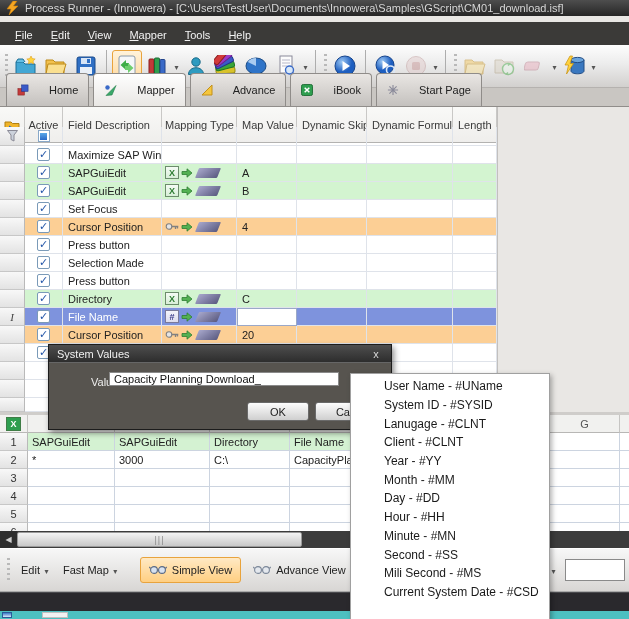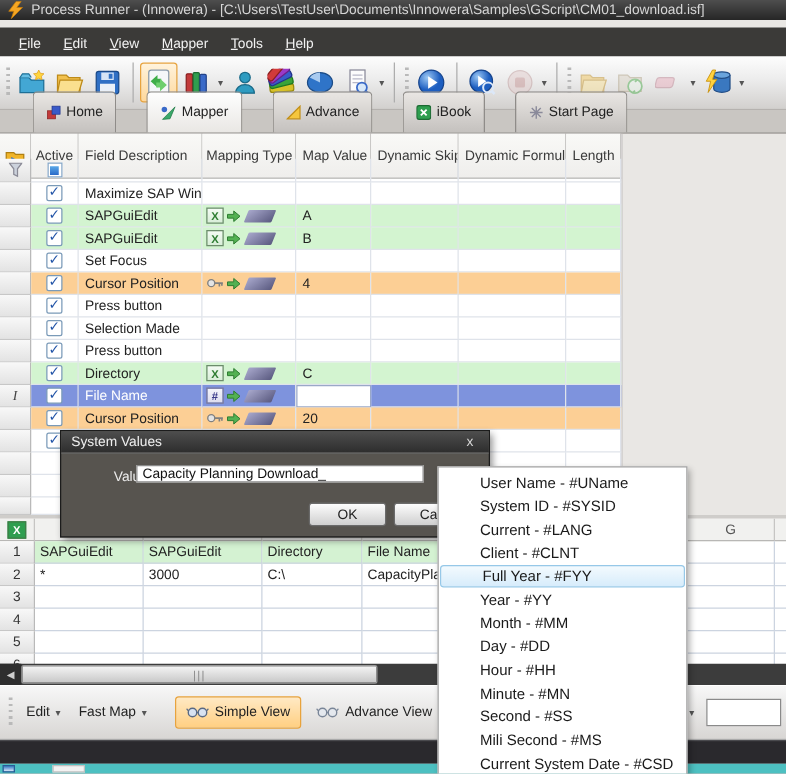--- a/index.html
+++ b/index.html
@@ -25,23 +25,23 @@
     background:repeating-linear-gradient(#b9b9b9 0 2px,transparent 2px 5px);}
   .vsep{width:1px;height:32px;background:#adadad;margin:0 5px;}
   .tbtn{width:30px;height:32px;display:flex;align-items:center;justify-content:center;border-radius:3px;}
   .tbtn.hl{border:1px solid #e8a33d;background:linear-gradient(#fff3dc,#ffd89b);}
   .tbtn.dis{opacity:.45;}
   .caret{width:9px;display:inline-block;text-align:center;color:#555;}
   .caret::after{content:"▾";font-size:8px;}
   
   .tabstrip{position:absolute;left:0;top:88px;width:629px;height:19px;background:#c9c6c2;
     border-bottom:1px solid #908d8a;display:flex;align-items:flex-end;padding-left:6px;gap:4px;}
-  .tab{height:18px;display:flex;align-items:center;gap:4px;padding:16px 10px;
+  .tab{height:18px;display:flex;align-items:center;gap:20px;padding:16px 10px;
     border:1px solid #8f8c89;border-bottom:none;border-radius:4px 4px 0 0;
-    background:linear-gradient(#e9e6e3,#c4c1be);color:#222;margin-left:20px;}
+    background:linear-gradient(#e9e6e3,#c4c1be);color:#222;}
   .tab.active{background:linear-gradient(#fefefe,#e9e7e4);height:19px;}
   
   .gridwrap{position:absolute;left:0;top:107px;width:497px;height:305px;background:#fff;}
   .rightfill{position:absolute;left:497px;top:107px;width:132px;height:305px;background:#e9e7e4;border-left:1px solid #c2c0be;}
   .grow{position:absolute;left:0;width:497px;display:flex;}
   .cell{border-right:1px solid #dfe3ea;border-bottom:1px solid #dfe3ea;overflow:hidden;
     display:flex;align-items:center;padding-left:5px;white-space:nowrap;}
   .c0{width:25px;justify-content:center;padding-left:0;
     background:linear-gradient(#f8f8f8,#e3e3e3);border-right:1px solid #b9b9b9;border-bottom:1px solid #c7c7c7;}
   .c1{width:38px;justify-content:center;padding-left:0;}
@@ -743,23 +743,22 @@
       <span class="dlabel">Value :</span>
       <input class="dinput" value="Capacity Planning Download_" style="">
       <span class="dbtn dok">OK</span>
       <span class="dbtn dcancel">Cancel</span>
     </div>
   </div>
 
   <div class="ctxmenu">
     <div class="ctxitem">User Name - #UName</div>
     <div class="ctxitem">System ID - #SYSID</div>
-    <div class="ctxitem">Current - #LANG</div>
+    <div class="ctxitem">Lanugage - #CLNT</div>
     <div class="ctxitem">Client - #CLNT</div>
-    <div class="ctxitem hl">Full Year - #FYY</div>
     <div class="ctxitem">Year - #YY</div>
     <div class="ctxitem">Month - #MM</div>
     <div class="ctxitem">Day - #DD</div>
     <div class="ctxitem">Hour - #HH</div>
     <div class="ctxitem">Minute - #MN</div>
     <div class="ctxitem">Second - #SS</div>
     <div class="ctxitem">Mili Second - #MS</div>
     <div class="ctxitem">Current System Date - #CSD</div>
   </div>
 

